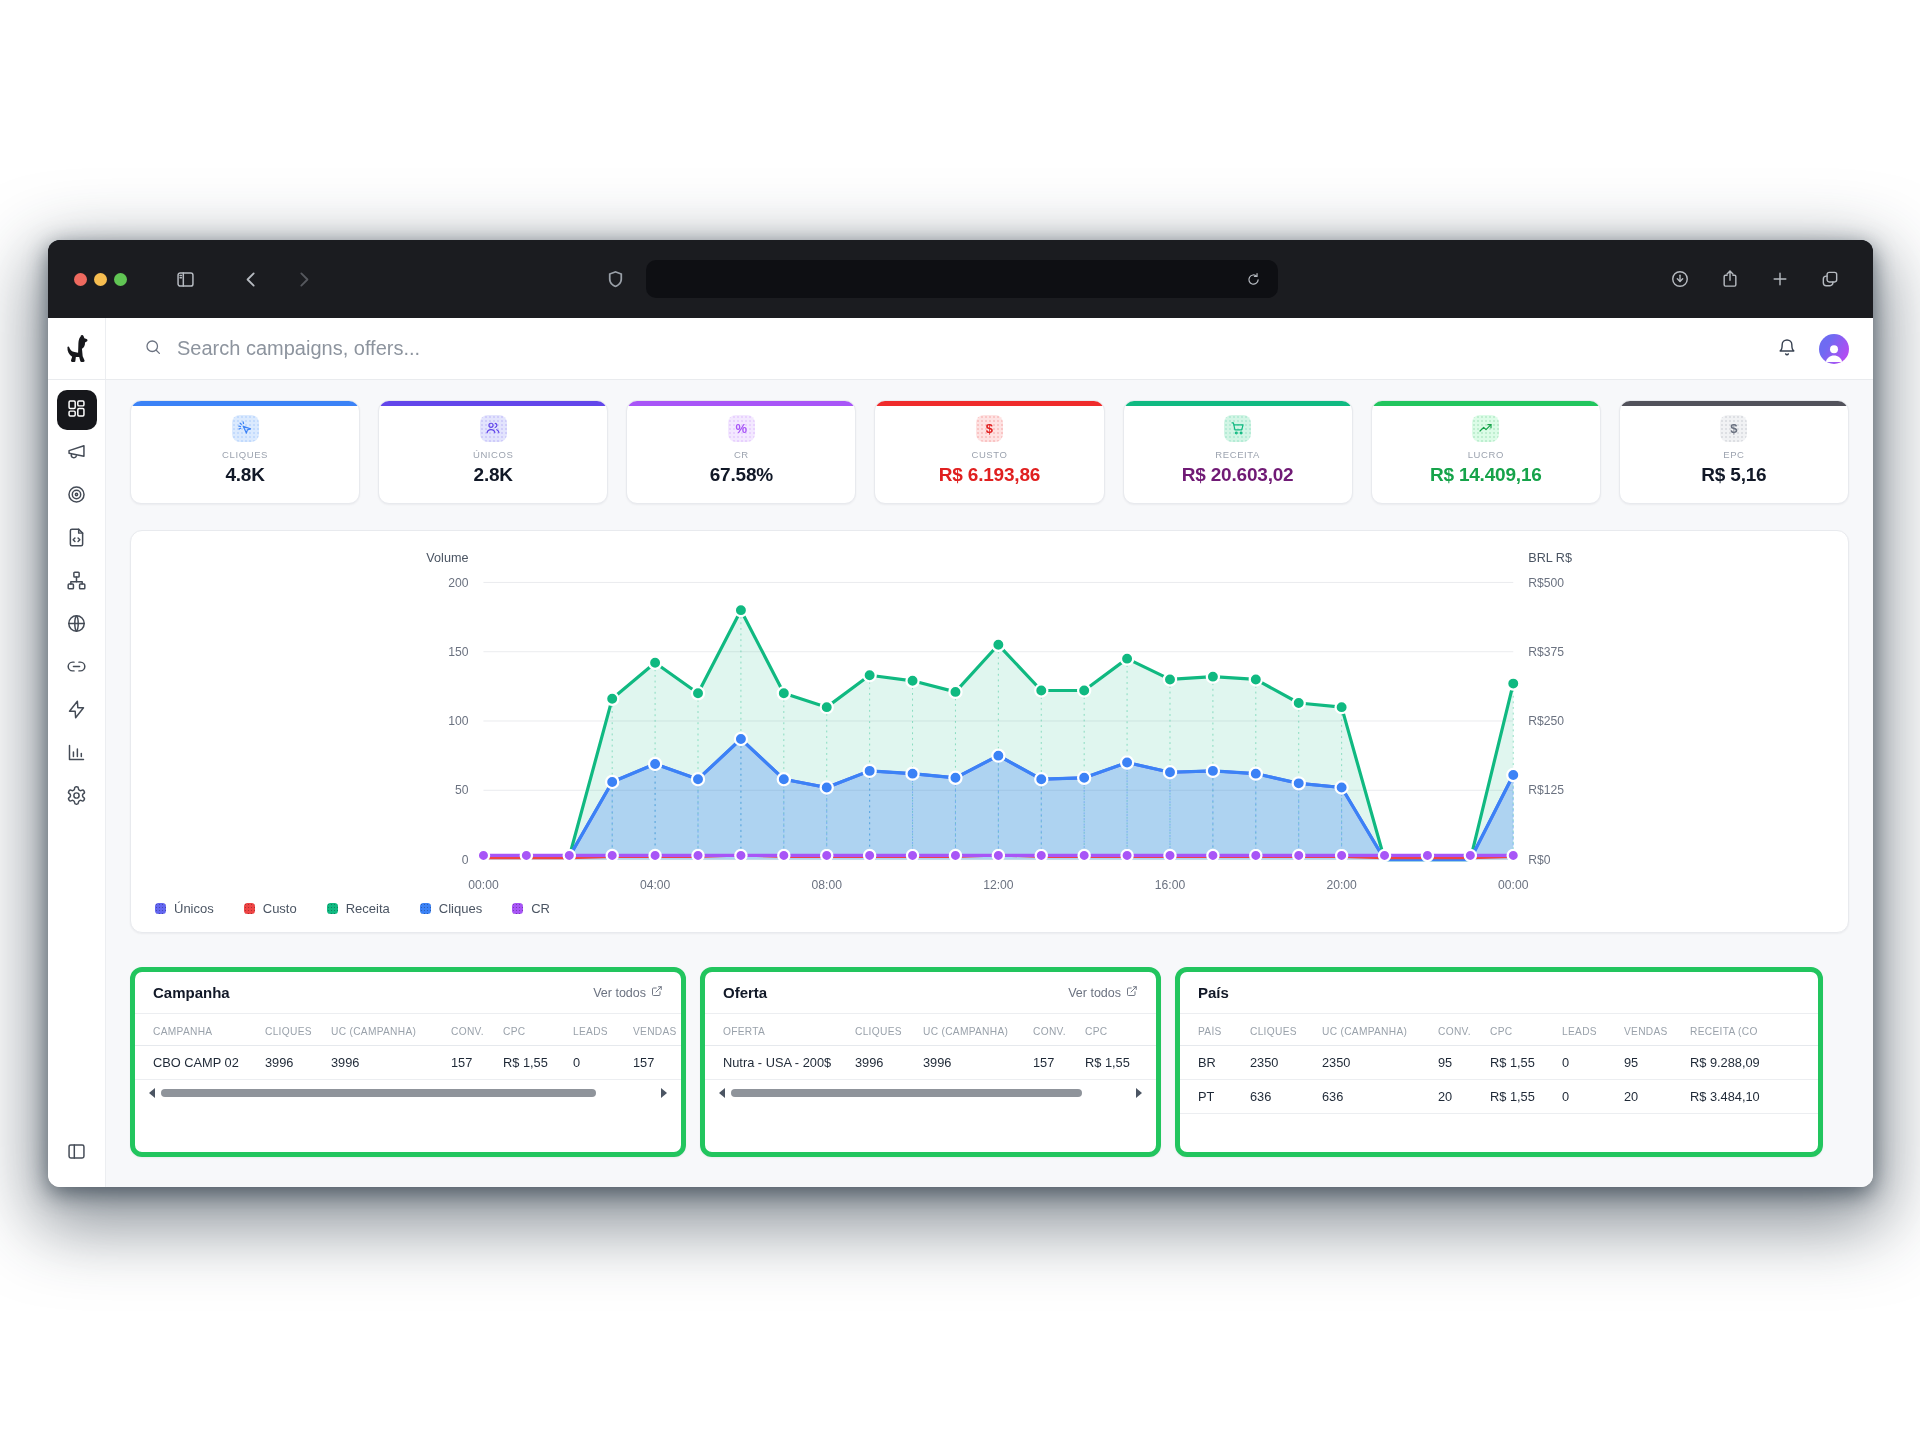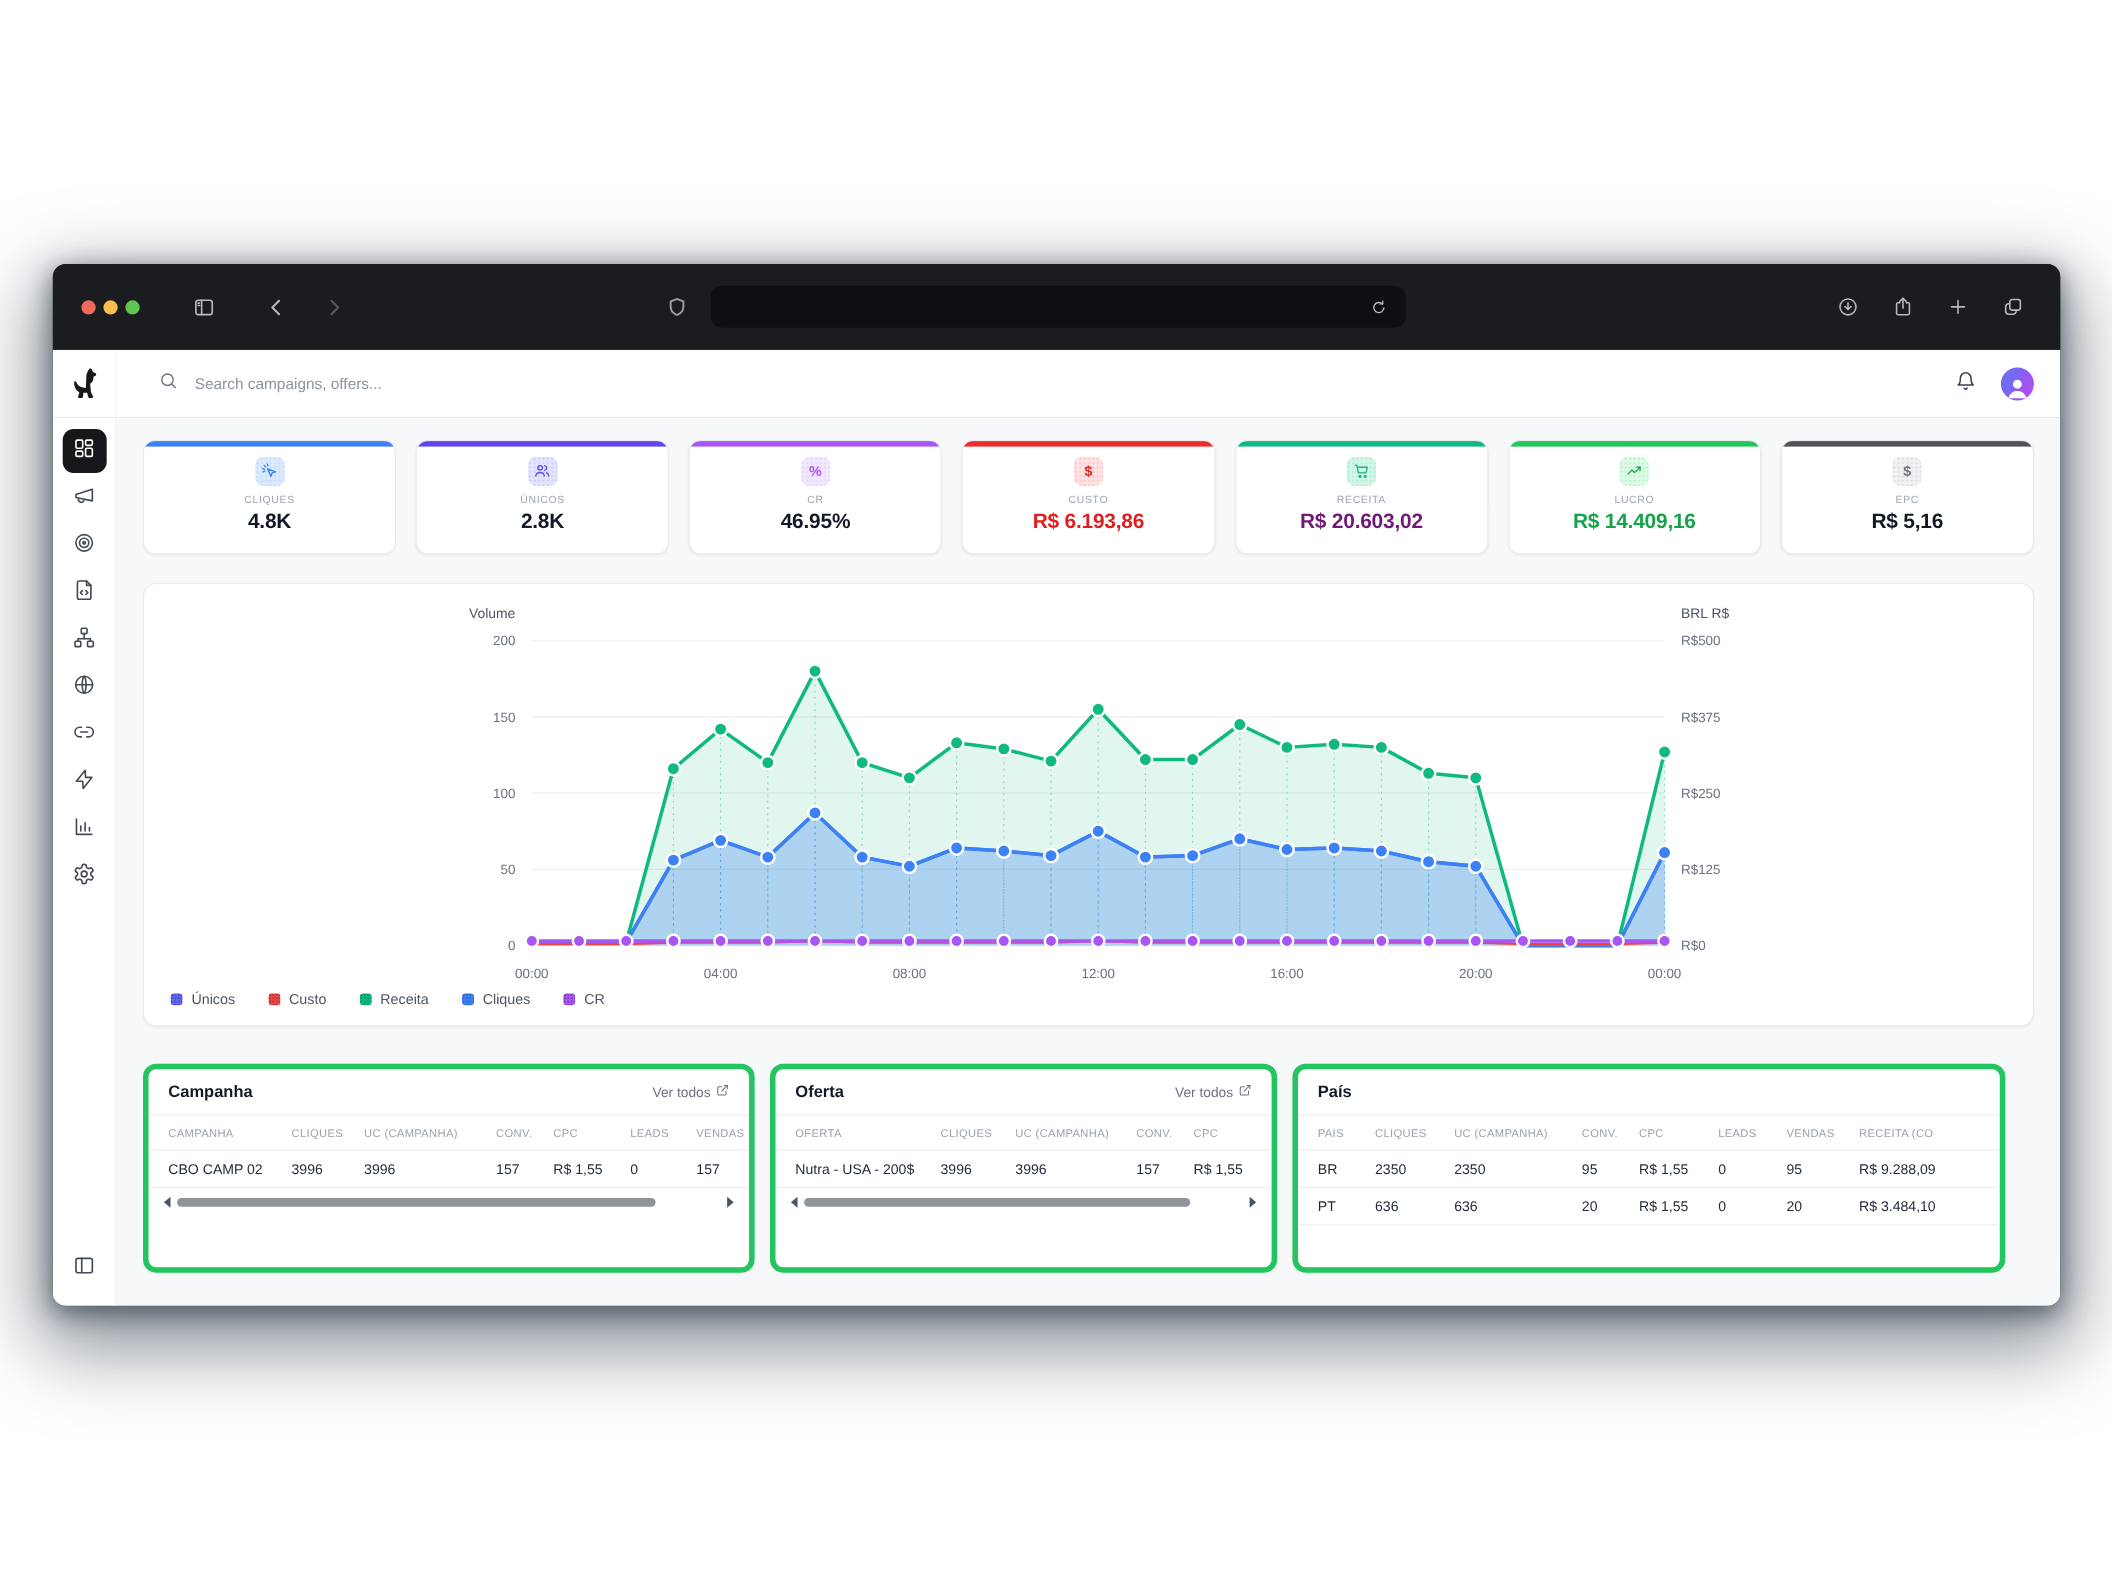--- a/index.html
+++ b/index.html
@@ -22,21 +22,21 @@
   .tb-right{position:absolute;right:28px;top:24px;display:flex;gap:20px;align-items:center;color:#c3c6cb;}
   .tb-right .tb-ic svg{width:20px;height:20px}
   .tb-group{display:flex;align-items:center;gap:14px;margin-left:36px;}
   
   .app{background:#fff;height:869px;display:flex;flex-direction:column;}
   .app-header{display:flex;height:62px;border-bottom:1px solid #e9ebee;background:#fff;flex:none;}
   .logo-box{width:58px;flex:none;border-right:1px solid #eceef1;display:flex;align-items:center;justify-content:center;}
   .logo-box svg{width:28px;height:32px;}
   .search-wrap{flex:1;display:flex;align-items:center;padding-left:38px;gap:13px;color:#6b7280;}
   .search-wrap svg{width:18px;height:18px}
-  .search-input{border:none;outline:none;font-size:14px;color:#374151;width:420px;background:transparent;
+  .search-input{border:none;outline:none;font-size:20px;color:#374151;width:420px;background:transparent;
     font-family:"Liberation Sans","DejaVu Sans",sans-serif;}
   .search-input::placeholder{color:#8d949e;}
   .hdr-right{display:flex;align-items:center;gap:22px;padding-right:24px;color:#374151;}
   .hdr-right .icn svg{width:20px;height:20px}
   .avatar{width:30px;height:30px;border-radius:50%;background:linear-gradient(120deg,#6f6bf2 30%,#b44cf2 85%);
     overflow:hidden;display:flex;align-items:flex-end;justify-content:center;}
   .avatar svg{width:24px;height:24px}
   .app-body{flex:1;display:flex;min-height:0;}
   .sidebar{width:58px;flex:none;border-right:1px solid #eceef1;background:#fff;display:flex;flex-direction:column;
     align-items:center;padding-top:10px;position:relative;}
@@ -296,21 +296,21 @@
                   <path d="M17.6 14.6c1.9.7 3 2.2 3.3 4.4"></path>
                 </svg>
               </div>
     <div class="kpi-label">ÚNICOS</div>
     <div class="kpi-value" style="color:#111827">2.8K</div>
   </div>
             <div class="kpi-card">
     <div class="kpi-strip" style="background:#a855f7"></div>
     <div class="kpi-chip" style="background-color:#f3e8ff;color:#a855f7;background-image:radial-gradient(#a855f726 0.8px, transparent 0.9px);">%</div>
     <div class="kpi-label">CR</div>
-    <div class="kpi-value" style="color:#111827">46.95%</div>
+    <div class="kpi-value" style="color:#111827">67.58%</div>
   </div>
             <div class="kpi-card">
     <div class="kpi-strip" style="background:#ef2b2b"></div>
     <div class="kpi-chip" style="background-color:#fee2e2;color:#e02020;background-image:radial-gradient(#e0202026 0.8px, transparent 0.9px);">$</div>
     <div class="kpi-label">CUSTO</div>
     <div class="kpi-value" style="color:#e02020">R$ 6.193,86</div>
   </div>
             <div class="kpi-card">
     <div class="kpi-strip" style="background:#10b981"></div>
     <div class="kpi-chip" style="background-color:#d2f5e5;color:#10b981;background-image:radial-gradient(#10b98126 0.8px, transparent 0.9px);">

